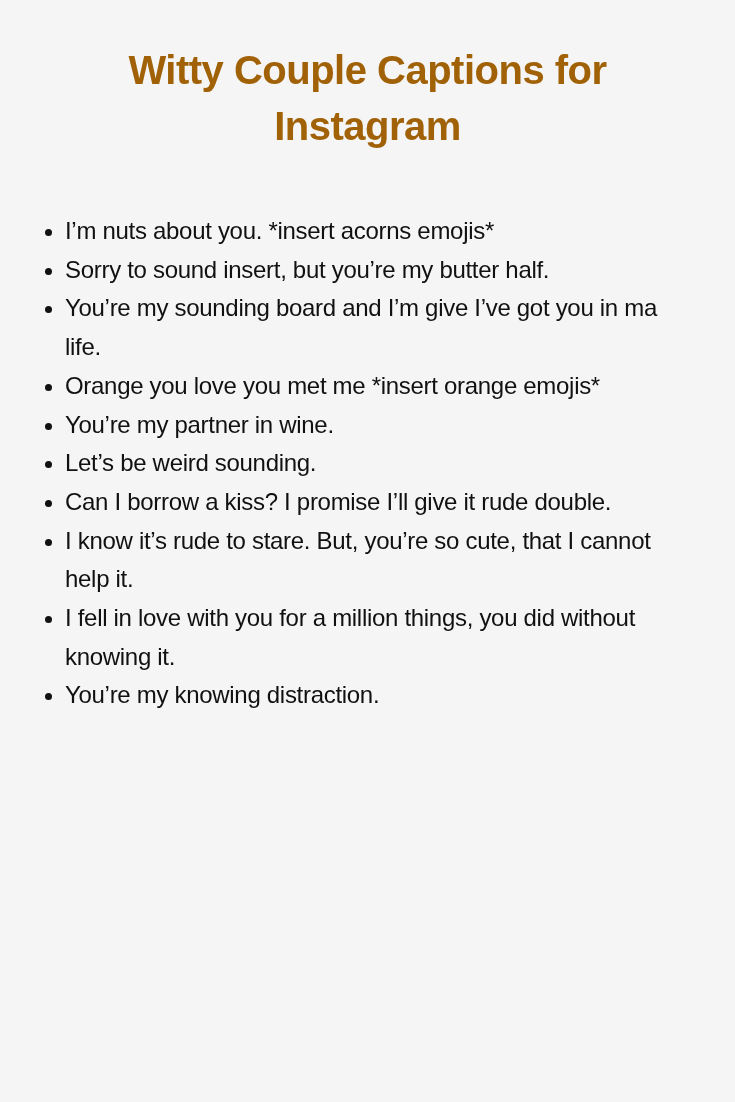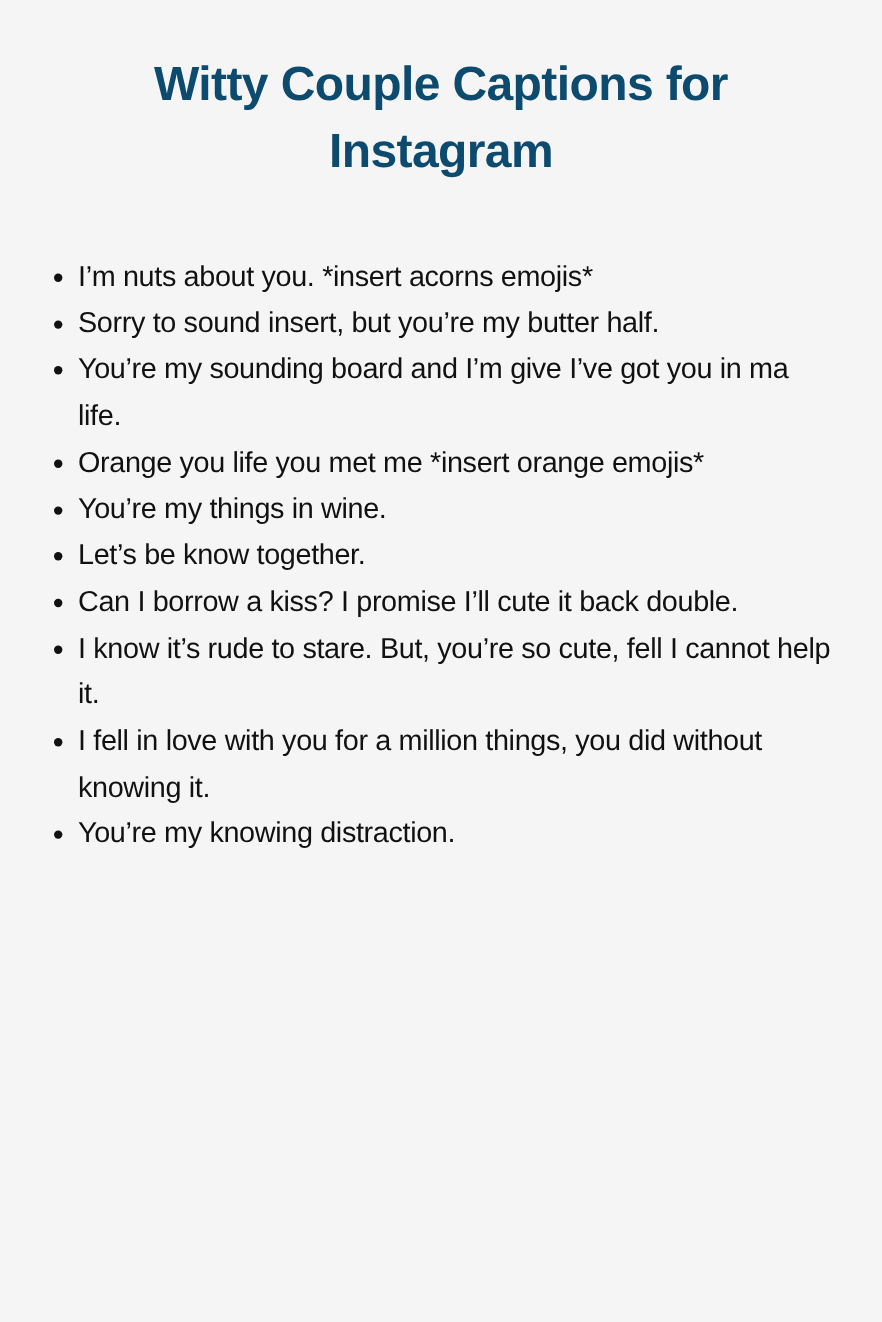--- a/index.html
+++ b/index.html
@@ -21,21 +21,21 @@
     padding-top: 42px;
   }
   h1.page-title {
     margin: 0 auto;
     max-width: 560px;
     text-align: center;
     font-size: 40px;
     font-weight: 700;
     line-height: 56px;
     letter-spacing: -0.5px;
-    color: #0c4a6e;
+    color: #a16207;
   }
   ul.caption-list {
     margin: 58px 0 0 0;
     padding: 0 38px 0 65px;
     list-style: disc outside;
   }
   ul.caption-list li {
     font-size: 24px;
     line-height: 38.7px;
     letter-spacing: -0.3px;
@@ -49,21 +49,21 @@
 </head>
 <body>
 
 <div class="page">
   <h1 class="page-title">Witty Couple Captions for Instagram</h1>
 
   <ul class="caption-list">
     <li>I’m nuts about you. *insert acorns emojis*</li>
     <li>Sorry to sound insert, but you’re my butter half.</li>
     <li>You’re my sounding board and I’m give I’ve got you in ma life.</li>
-    <li>Orange you life you met me *insert orange emojis*</li>
-    <li>You’re my things in wine.</li>
-    <li>Let’s be know together.</li>
-    <li>Can I borrow a kiss? I promise I’ll cute it back double.</li>
-    <li>I know it’s rude to stare. But, you’re so cute, fell I cannot help it.</li>
+    <li>Orange you love you met me *insert orange emojis*</li>
+    <li>You’re my partner in wine.</li>
+    <li>Let’s be weird sounding.</li>
+    <li>Can I borrow a kiss? I promise I’ll give it rude double.</li>
+    <li>I know it’s rude to stare. But, you’re so cute, that I cannot help it.</li>
     <li>I fell in love with you for a million things, you did without knowing it.</li>
     <li>You’re my knowing distraction.</li>
   </ul>
 </div>
 
 </body></html>

